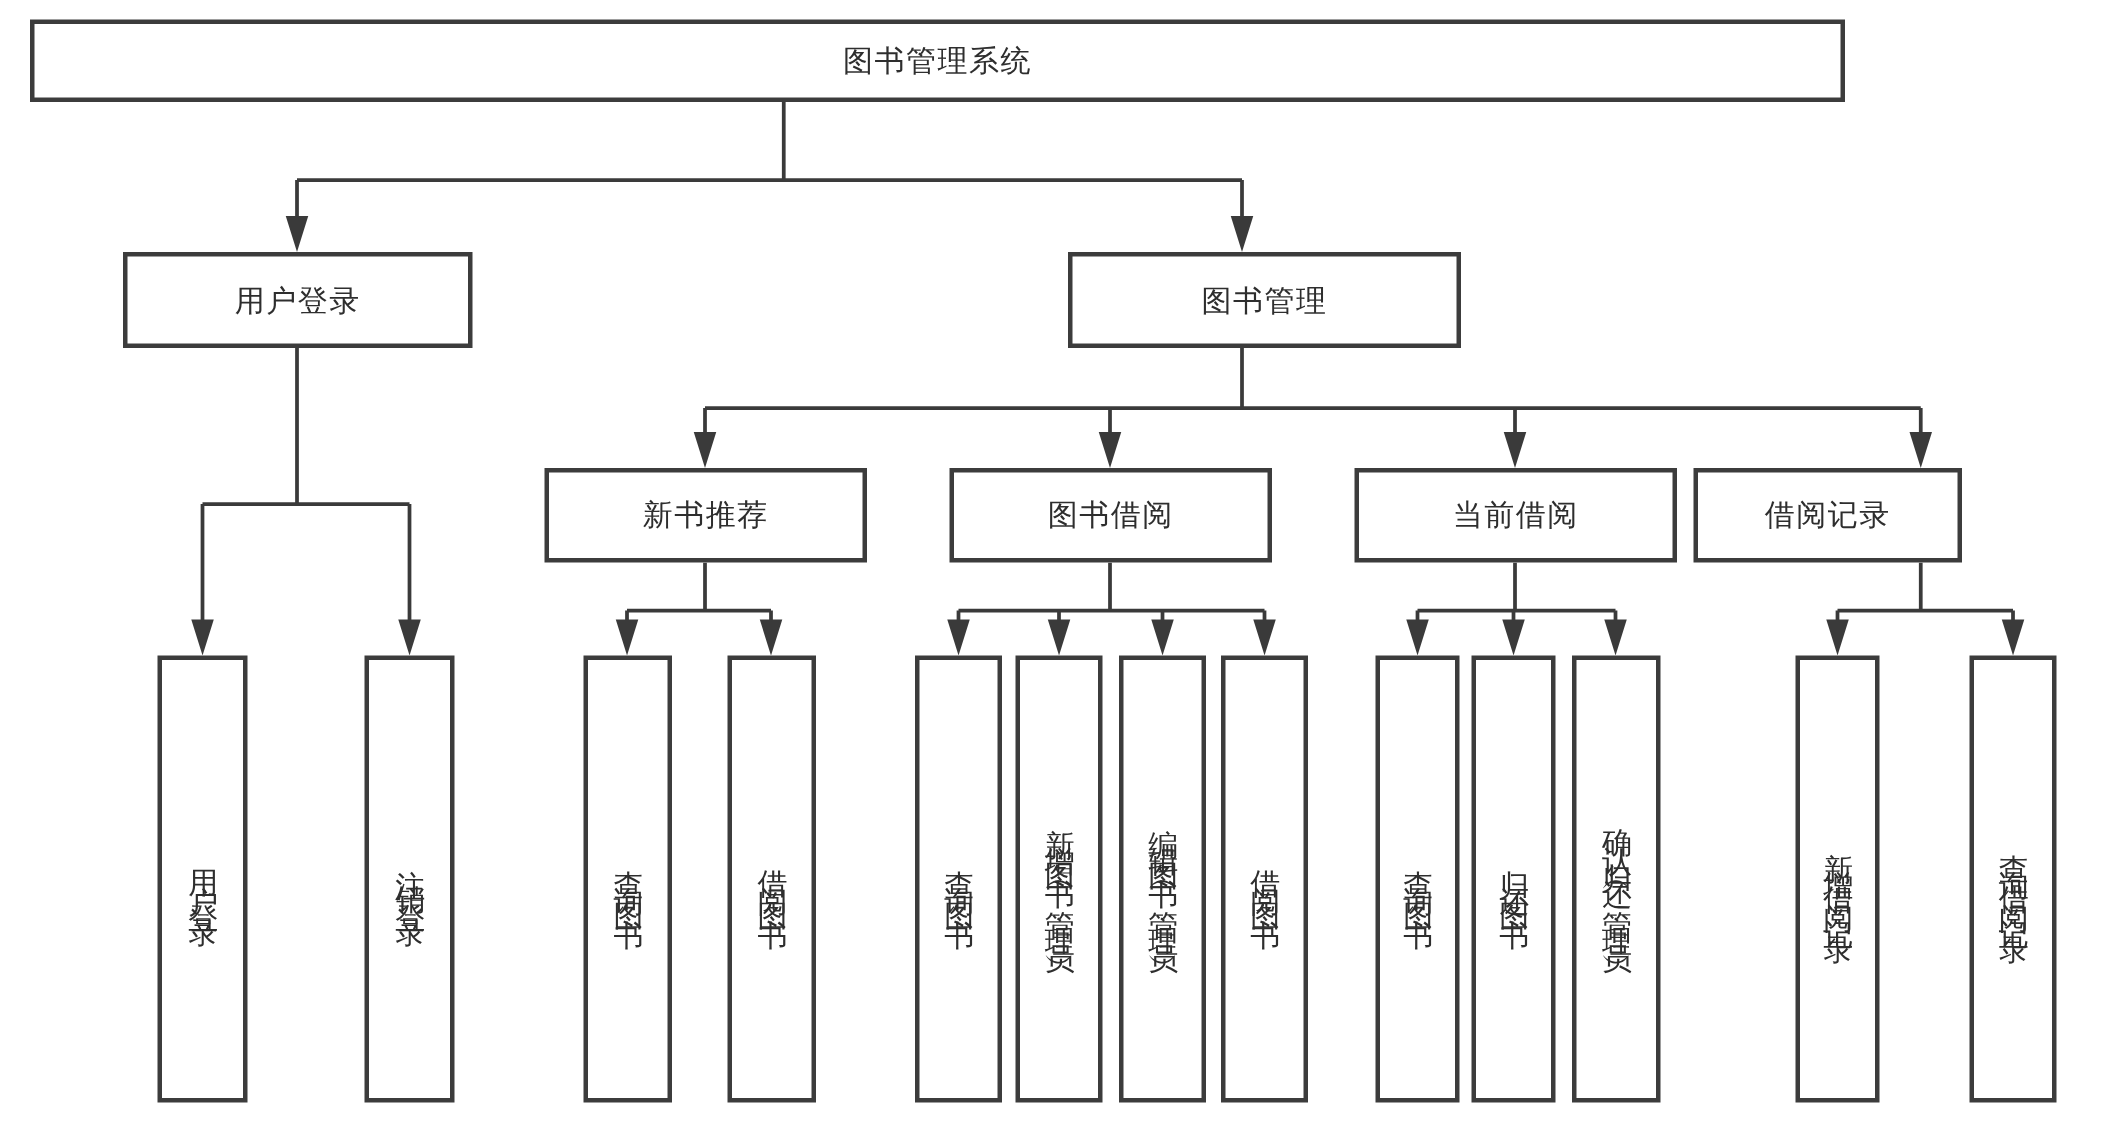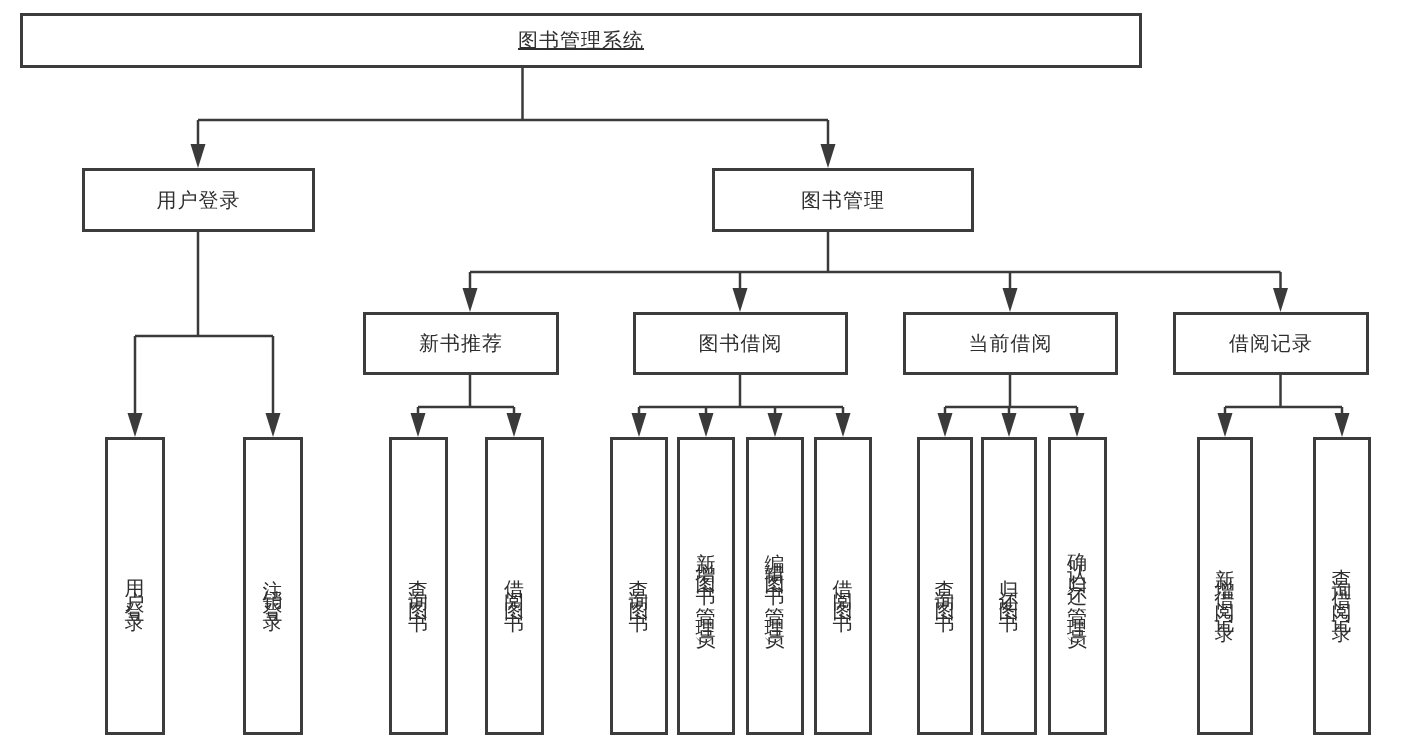--- a/index.html
+++ b/index.html
@@ -120,29 +120,29 @@
       <polygon points="767.5,413 782.5,413 775,437"></polygon>
       <polygon points="835.5,413 850.5,413 843,437"></polygon>
       <polygon points="937.5,413 952.5,413 945,437"></polygon>
       <polygon points="1001.5,413 1016.5,413 1009,437"></polygon>
       <polygon points="1069.5,413 1084.5,413 1077,437"></polygon>
       <polygon points="1217.5,413 1232.5,413 1225,437"></polygon>
       <polygon points="1334.5,413 1349.5,413 1342,437"></polygon>
     </g>
   </svg>
 
-  <div class="node hbox" style="left:20px; top:13px; width:1122px; height:55px;text-decoration:underline;">图书管理系统</div>
+  <div class="node hbox" style="left:20px; top:13px; width:1210px; height:55px;">图书管理系统</div>
 
   <div class="node hbox" style="left:82px; top:168px; width:233px; height:64px;">用户登录</div>
   <div class="node hbox" style="left:712px; top:168px; width:262px; height:64px;">图书管理</div>
 
-  <div class="node hbox" style="left:363px; top:312px; width:196px; height:63px;">新书推荐</div>
+  <div class="node hbox" style="left:363px; top:312px; width:215px; height:63px;">新书推荐</div>
   <div class="node hbox" style="left:903px; top:312px; width:215px; height:63px;">当前借阅</div>
   <div class="node hbox" style="left:633px; top:312px; width:215px; height:63px;">图书借阅</div>
-  <div class="node hbox" style="left:1173px; top:312px; width:196px; height:63px;">借阅记录</div>
+  <div class="node hbox" style="left:1129px; top:312px; width:179px; height:63px;">借阅记录</div>
 
   <div class="node vbox" style="left:105px; top:437px; width:60px; height:298px;">用户登录</div>
   <div class="node vbox" style="left:243px; top:437px; width:60px; height:298px;">注销登录</div>
 
   <div class="node vbox" style="left:389px; top:437px; width:59px; height:298px;">查询图书</div>
   <div class="node vbox" style="left:485px; top:437px; width:59px; height:298px;">借阅图书</div>
 
   <div class="node vbox" style="left:610px; top:437px; width:58px; height:298px;">查询图书</div>
   <div class="node vbox" style="left:677px; top:437px; width:58px; height:298px;">新增图书（管理员）</div>
   <div class="node vbox" style="left:746px; top:437px; width:58px; height:298px;">编辑图书（管理员）</div>

